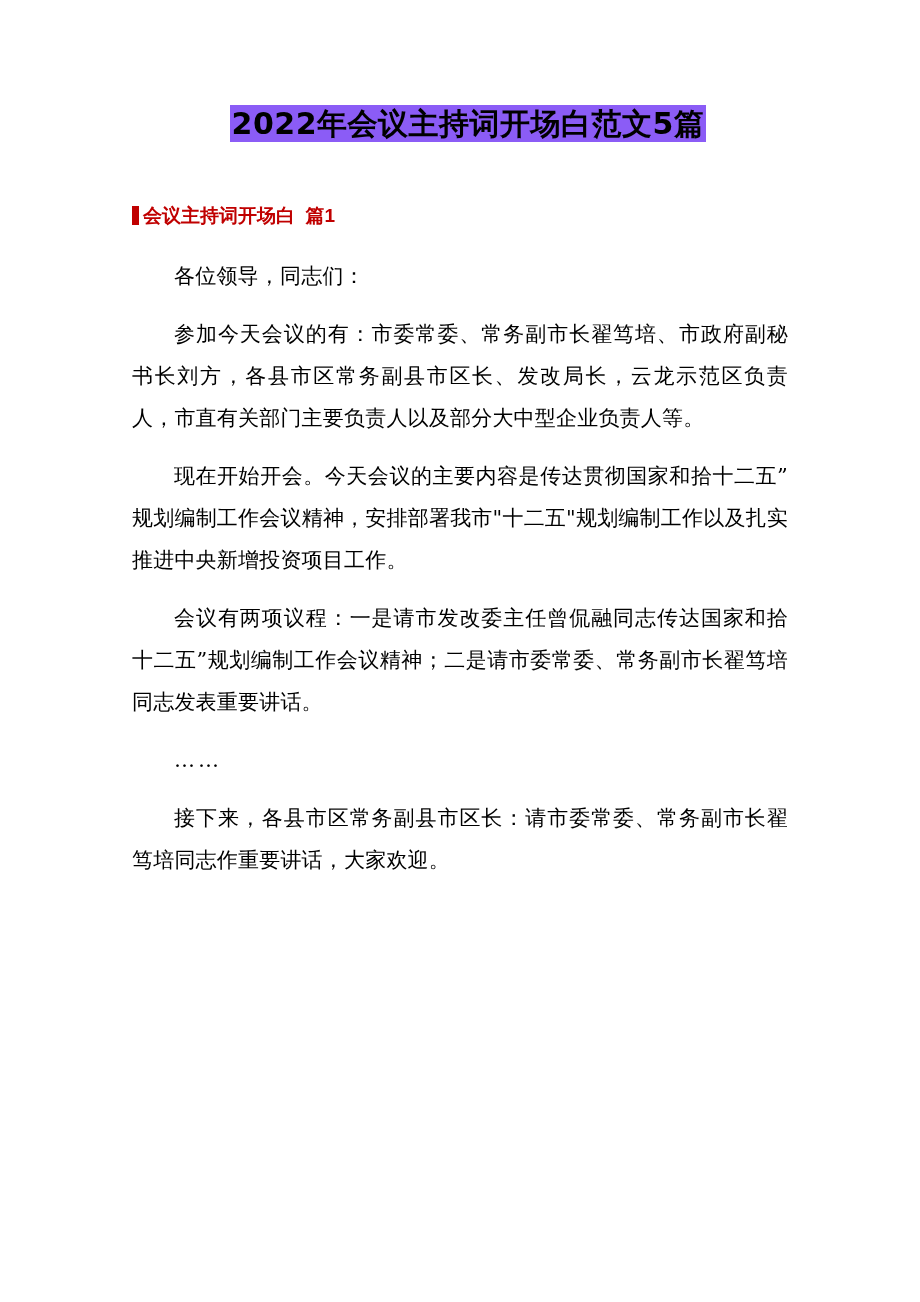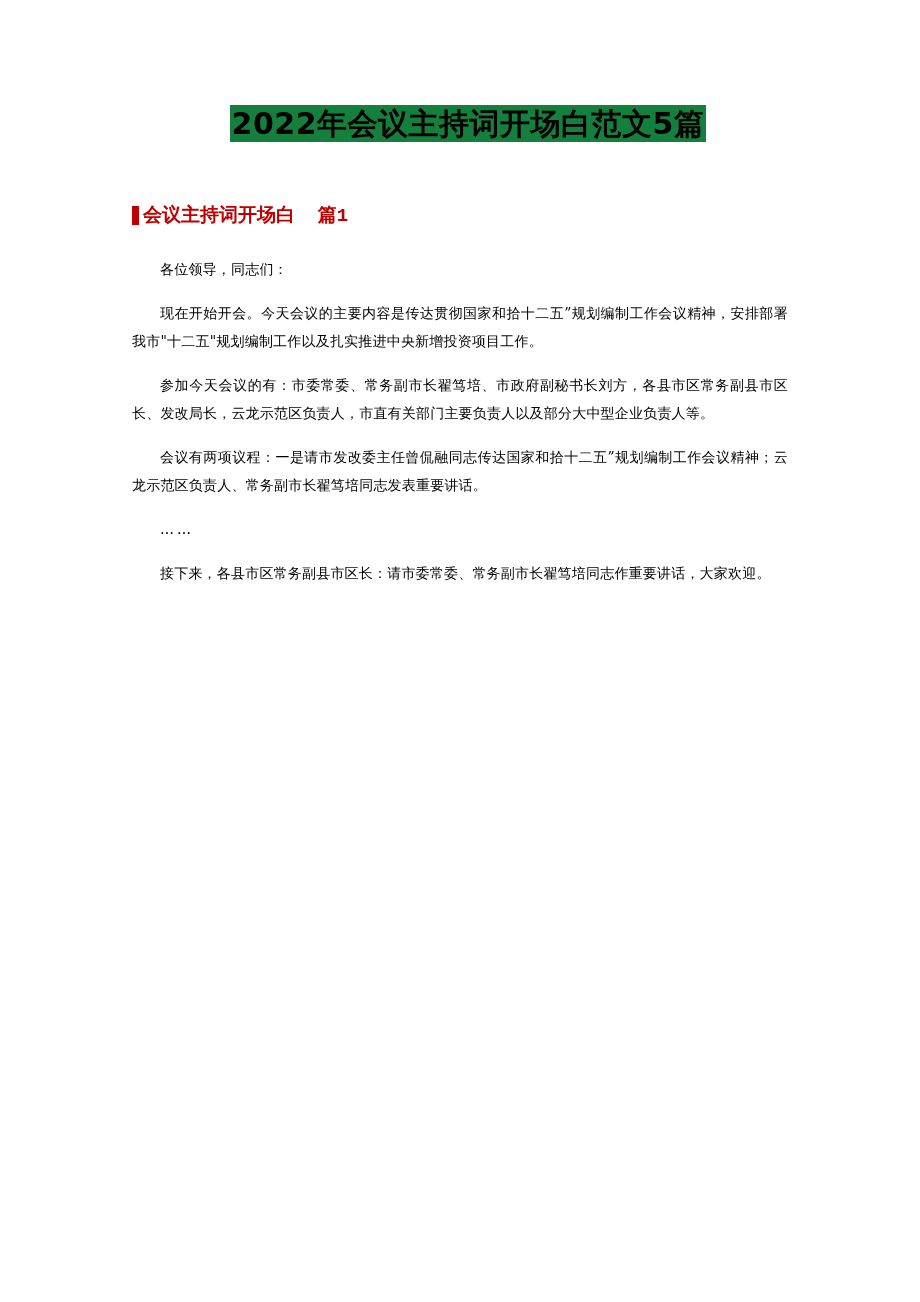--- a/index.html
+++ b/index.html
@@ -25,27 +25,27 @@
   .doc-title {
     font-family: "DejaVu Sans", "Liberation Sans", sans-serif;
     font-size: 30px;
     font-weight: bold;
     line-height: 1.35;
     letter-spacing: 0.5px;
     text-align: center;
     margin: 0 0 58px 0;
   }
   .doc-title .hl {
-    background: #15803d;
+    background: #8b5cf6;
     padding: 1px 2px;
     margin-left: 16px;
   }
   
   .section-heading {
-    font-family: Liberation Mono, monospace;
+    font-family: Liberation Sans, sans-serif;
     font-size: 19px;
     font-weight: bold;
     color: #c00000;
     line-height: 1.4;
     margin: 0 0 26px 0;
     display: flex;
     align-items: center;
   }
   .section-heading .bullet-bar {
     display: inline-block;
@@ -53,21 +53,21 @@
     height: 19px;
     background: #c00000;
     margin-right: 4px;
     flex: 0 0 auto;
   }
   .section-heading .heading-text {
     white-space: pre;
   }
   
   p.body-par {
-    font-size: 14px;
+    font-size: 21px;
     line-height: 2.0;
     margin: 0 0 16px 0;
     text-indent: 2em;
     text-align: justify;
     letter-spacing: 0.2px;
   }
   p.body-par.dots {
     letter-spacing: 3px;
   }
 </style>
@@ -79,19 +79,19 @@
   <h1 class="doc-title">
     <span class="hl">2022年会议主持词开场白范文5篇</span>
   </h1>
 
   <div class="section-heading">
     <span class="bullet-bar"></span>
     <span class="heading-text">会议主持词开场白  篇1</span>
   </div>
 
   <p class="body-par">各位领导，同志们：</p>
+  <p class="body-par">参加今天会议的有：市委常委、常务副市长翟笃培、市政府副秘书长刘方，各县市区常务副县市区长、发改局长，云龙示范区负责人，市直有关部门主要负责人以及部分大中型企业负责人等。</p>
   <p class="body-par">现在开始开会。今天会议的主要内容是传达贯彻国家和拾十二五”规划编制工作会议精神，安排部署我市"十二五"规划编制工作以及扎实推进中央新增投资项目工作。</p>
-  <p class="body-par">参加今天会议的有：市委常委、常务副市长翟笃培、市政府副秘书长刘方，各县市区常务副县市区长、发改局长，云龙示范区负责人，市直有关部门主要负责人以及部分大中型企业负责人等。</p>
-  <p class="body-par">会议有两项议程：一是请市发改委主任曾侃融同志传达国家和拾十二五”规划编制工作会议精神；云龙示范区负责人、常务副市长翟笃培同志发表重要讲话。</p>
+  <p class="body-par">会议有两项议程：一是请市发改委主任曾侃融同志传达国家和拾十二五”规划编制工作会议精神；二是请市委常委、常务副市长翟笃培同志发表重要讲话。</p>
   <p class="body-par dots">……</p>
   <p class="body-par">接下来，各县市区常务副县市区长：请市委常委、常务副市长翟笃培同志作重要讲话，大家欢迎。</p>
 
 </div>
 
 </body></html>

